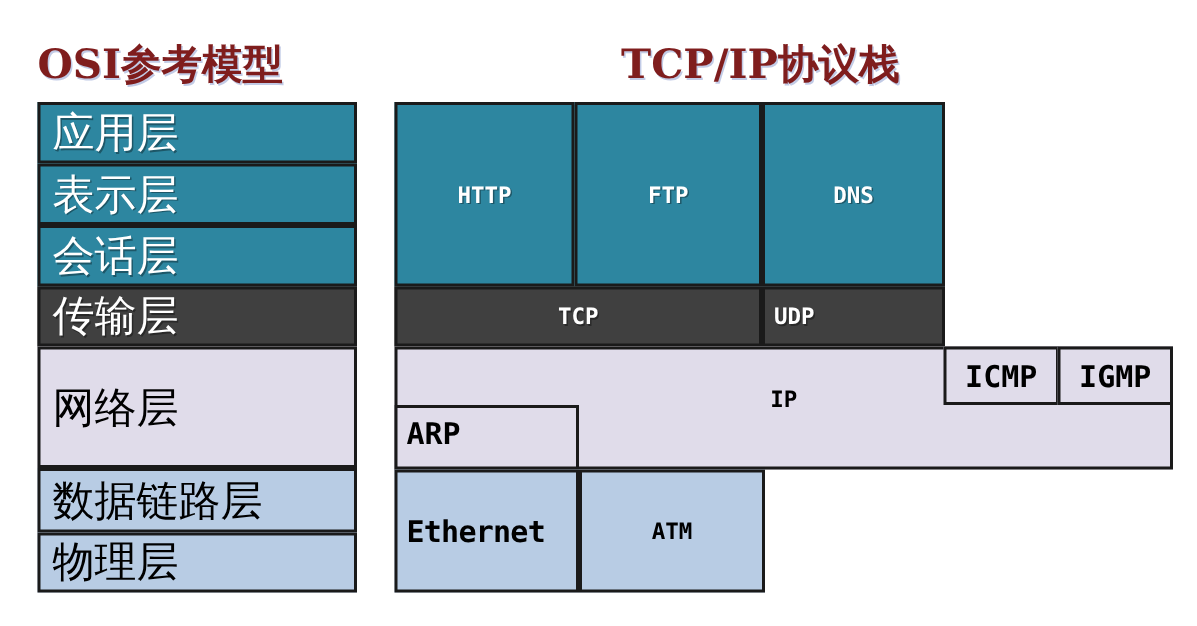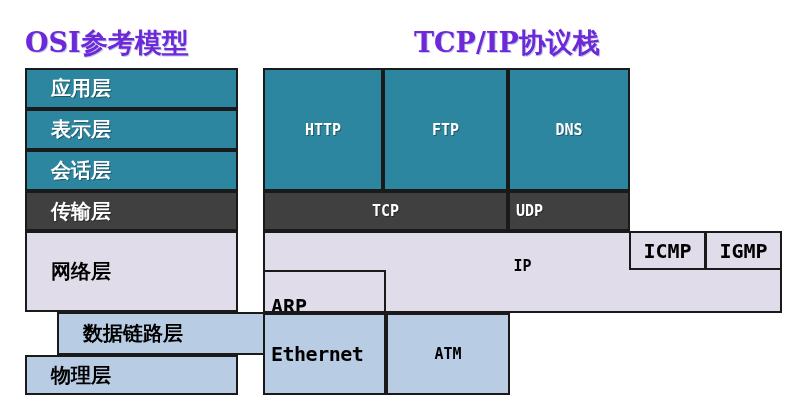--- a/index.html
+++ b/index.html
@@ -19,21 +19,21 @@
     position: absolute;
     inset: 0;
   }
 
   
   .title {
     position: absolute;
     font-family: "DejaVu Serif", "Liberation Serif", serif;
     font-weight: 700;
     font-size: 27px;
-    color: #6d28d9;
+    color: #7f1d1d;
     white-space: nowrap;
     letter-spacing: 0px;
     text-shadow: 1px 1px 0 rgba(120,140,200,0.45);
   }
   #title-osi { left: 25px; top: 25px; }
   #title-tcpip { left: 414px; top: 25px; }
 
   
   .cell {
     position: absolute;
@@ -49,57 +49,57 @@
     white-space: nowrap;
   }
 
   
   .osi-cell {
     left: 25px;
     width: 213px;
   }
   .osi-cell .lbl {
     font-family: "DejaVu Sans", "Liberation Sans", sans-serif;
-    font-weight: 700;
-    font-size: 20px;
-    padding-left: 24px;
+    font-weight: 400;
+    font-size: 28px;
+    padding-left: 8px;
     text-align: left;
   }
   .teal   { background: #2D86A0; }
   .orange { background: #404040; }
   .lav    { background: #E0DCEA; }
   .lblue  { background: #B8CCE4; }
 
   .txt-white { color: #ffffff; text-shadow: 1px 1px 0 rgba(0,0,0,0.35); }
   .txt-dark  { color: #000000; }
 
   #osi-application  { top: 68px;  height: 41px; }
   #osi-presentation { top: 109px; height: 41px; }
   #osi-session      { top: 150px; height: 41px; }
   #osi-transport    { top: 191px; height: 40px; }
   #osi-network      { top: 231px; height: 81px; }
-  #osi-datalink     { top: 312px; height: 43px; margin-left: 32px; }
+  #osi-datalink     { top: 312px; height: 43px; }
   #osi-physical     { top: 355px; height: 40px; align-items: center; }
 
   
   .tcp-cell .lbl {
     font-family: "DejaVu Sans Mono", "Liberation Mono", monospace;
     font-weight: 700;
     font-size: 15px;
     text-align: center;
   }
   .tcp-cell.left-label .lbl {
     text-align: left;
     padding-left: 6px;
   }
   .tcp-cell.top-label {
     align-items: flex-start;
   }
   .tcp-cell.top-label .lbl {
-    padding-top: 22px;
+    padding-top: 5px;
   }
 
   
   #app-http { left: 263px; top: 68px;  width: 120px; height: 123px; }
   #app-ftp  { left: 383px; top: 68px;  width: 125px; height: 123px; }
   #app-dns  { left: 508px; top: 68px;  width: 122px; height: 123px; }
 
   
   #trans-tcp { left: 263px; top: 191px; width: 245px; height: 40px; }
   #trans-udp { left: 508px; top: 191px; width: 122px; height: 40px; }

